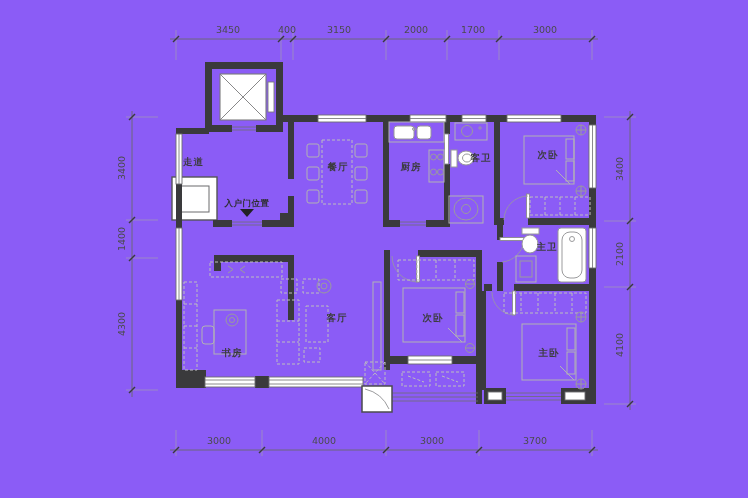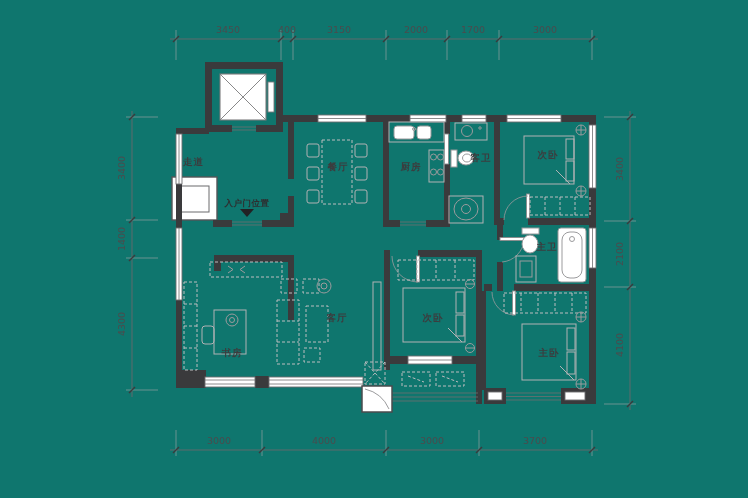--- a/index.html
+++ b/index.html
@@ -1,16 +1,16 @@
 <!DOCTYPE html>
 <html><head>
 <meta charset="utf-8">
 <style>
   html,body{margin:0;padding:0;background:#ffffff;}
-  .stage{position:relative;width:748px;height:498px;background:#0f766e;overflow:hidden;
+  .stage{position:relative;width:748px;height:498px;background:#8b5cf6;overflow:hidden;
          font-family:"DejaVu Sans", sans-serif;}
   svg{position:absolute;left:0;top:0;}
   .wall{fill:#3a3a3c;}
   .win{fill:#ffffff;stroke:#6e6e70;stroke-width:0.9;}
   .winline{stroke:#6e6e70;stroke-width:0.8;}
   .lt{stroke:#b2b2b4;stroke-width:1;fill:none;}
   .lt2{stroke:#9b9b9d;stroke-width:1;fill:none;}
   .dash{stroke:#bdbdbf;stroke-width:1;fill:none;stroke-dasharray:3 2;}
   .dimline{stroke:#6a6a6c;stroke-width:0.9;fill:none;}
   .ext{stroke:#a8a8aa;stroke-width:0.6;}

